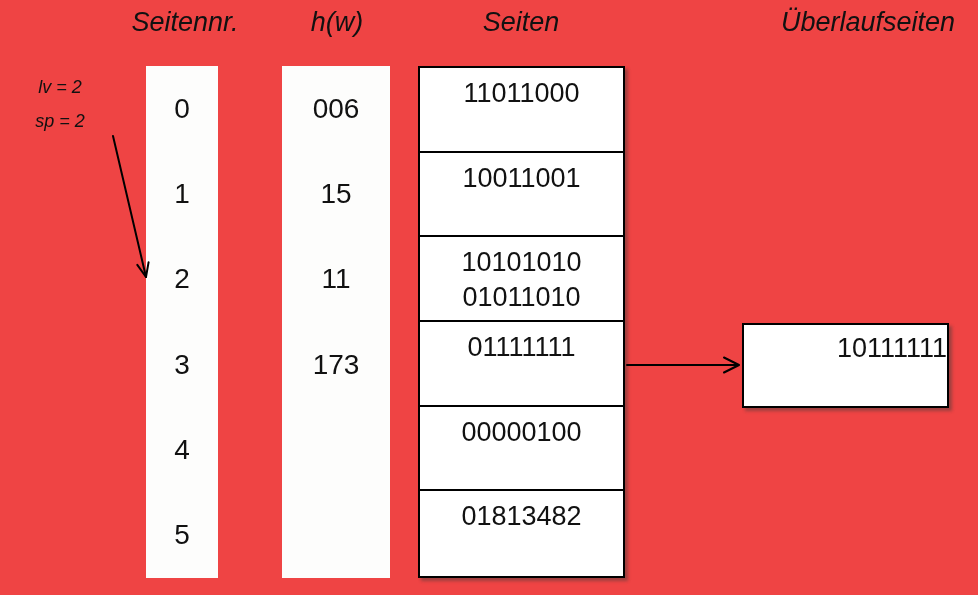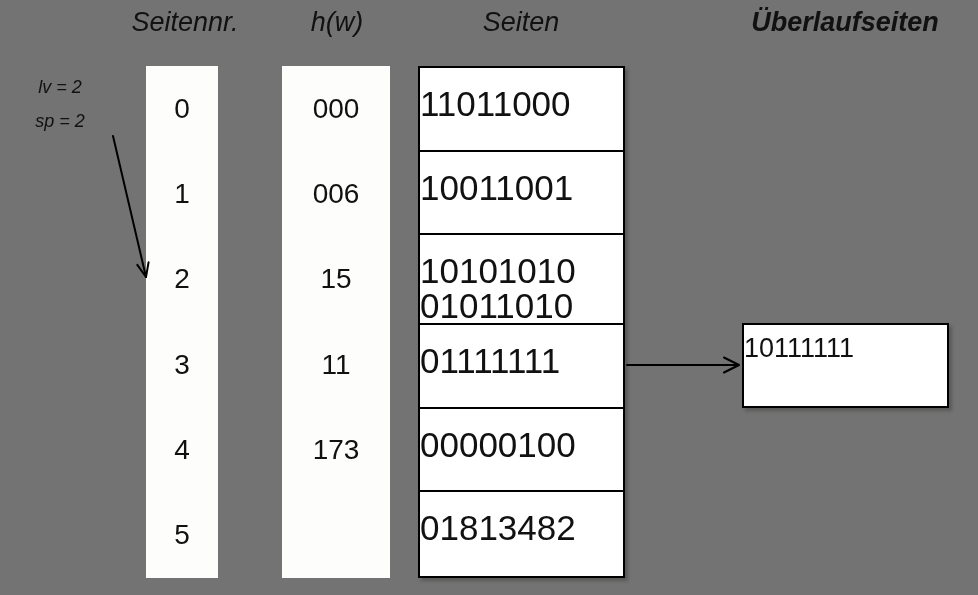--- a/index.html
+++ b/index.html
@@ -11,39 +11,39 @@
     height: 595px;
     overflow: hidden;
     background: #f2f2f0;
     font-family: "Liberation Sans", sans-serif;
     color: #111111;
   }
   .canvas {
     position: relative;
     width: 978px;
     height: 595px;
-    background: #737373;
+    background: #ef4444;
   }
 
   
   .hdr {
     position: absolute;
     top: 4px;
     height: 36px;
     line-height: 36px;
     text-align: center;
     font-size: 27px;
     font-style: italic;
     font-weight: 500;
     white-space: nowrap;
   }
   .hdr-seitennr { left: 110px; width: 150px; }
   .hdr-hw       { left: 277px; width: 120px; }
   .hdr-seiten   { left: 446px; width: 150px; font-style: italic; }
-  .hdr-ueberlauf{ left: 735px; width: 220px; font-weight: bold; }
+  .hdr-ueberlauf{ left: 758px; width: 220px; }
 
   
   .annotation {
     position: absolute;
     left: 10px;
     top: 70px;
     width: 100px;
     text-align: center;
     font-size: 18px;
     font-style: italic;
@@ -79,40 +79,40 @@
     box-sizing: border-box;
     background: #ffffff;
     border: 2px solid #000000;
     box-shadow: 3px 3px 3px rgba(60,60,58,0.45);
     display: grid;
     grid-template-rows: repeat(6, 1fr);
   }
   .page-cell {
     box-sizing: border-box;
     border-bottom: 2px solid #000000;
-    padding-top: 18px;
-    text-align: left;
-    font-size: 35px;
+    padding-top: 8px;
+    text-align: center;
+    font-size: 27px;
     line-height: 35px;
   }
   .page-cell:last-child { border-bottom: none; }
 
   
   .overflow-box {
     position: absolute;
     left: 742px;
     top: 323px;
     width: 207px;
     height: 85px;
     box-sizing: border-box;
     background: #ffffff;
     border: 2px solid #000000;
     box-shadow: 3px 3px 3px rgba(60,60,58,0.45);
     padding-top: 6px;
-    text-align: left;
+    text-align: right;
     font-size: 27px;
     line-height: 35px;
   }
 
   
   .arrows {
     position: absolute;
     left: 0;
     top: 0;
     width: 978px;
@@ -144,21 +144,20 @@
   <div class="strip strip-seitennr">
     <div class="strip-cell">0</div>
     <div class="strip-cell">1</div>
     <div class="strip-cell">2</div>
     <div class="strip-cell">3</div>
     <div class="strip-cell">4</div>
     <div class="strip-cell">5</div>
   </div>
 
   <div class="strip strip-hw">
-    <div class="strip-cell">000</div>
     <div class="strip-cell">006</div>
     <div class="strip-cell">15</div>
     <div class="strip-cell">11</div>
     <div class="strip-cell">173</div>
   </div>
 
   <div class="pages-table">
     <div class="page-cell">
       <div>11011000</div>
       <div></div>

